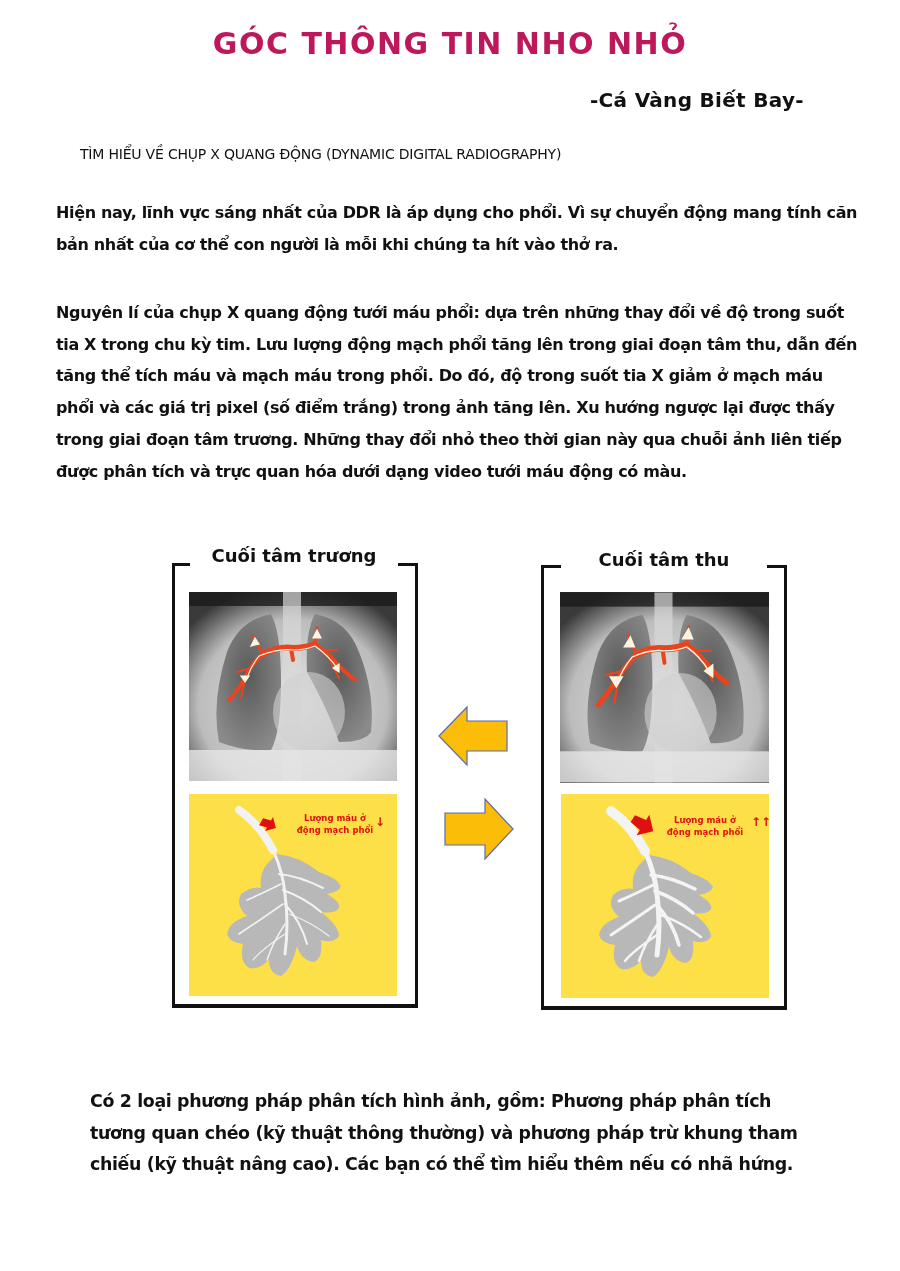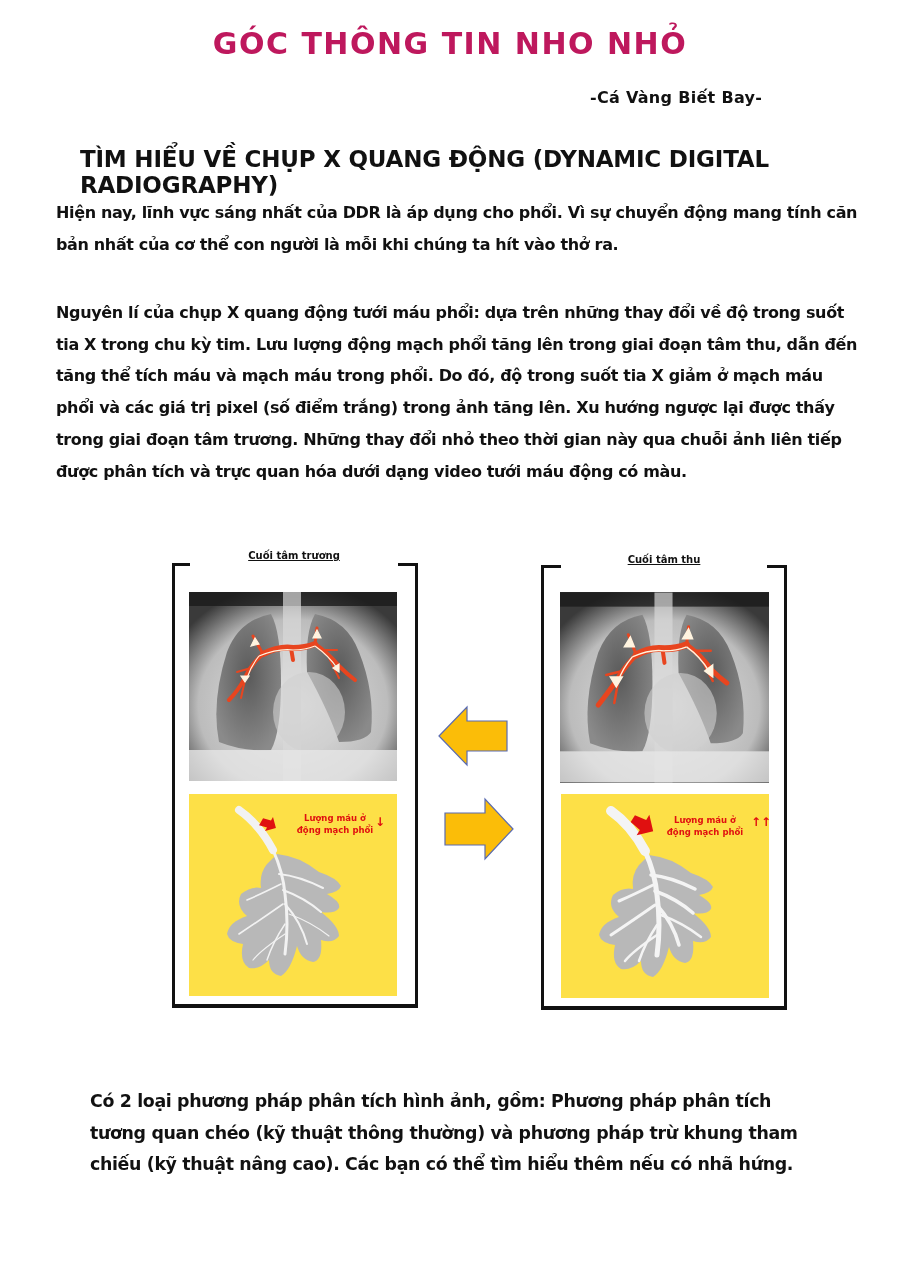--- a/index.html
+++ b/index.html
@@ -1,29 +1,29 @@
 <!DOCTYPE html>
 <html><head>
 <meta charset="utf-8">
 <style>
   html, body { margin:0; padding:0; background:#ffffff; }
   body { width:900px; height:1271px; position:relative; overflow:hidden;
          font-family:"DejaVu Sans", sans-serif; color:#111; }
   .abs { position:absolute; }
   .title { left:0; width:900px; top:26px; text-align:center; font-size:30px; font-weight:bold;
            letter-spacing:1.5px; color:#be185d; }
-  .author { left:590px; top:88px; font-size:16px; font-weight:bold; letter-spacing:0.3px; }
-  .subtitle { left:80px; top:146px; font-size:23px; font-weight:bold; letter-spacing:-0.2px; }
+  .author { left:590px; top:88px; font-size:20px; font-weight:bold; letter-spacing:0.3px; }
+  .subtitle { left:80px; top:146px; font-size:14px; font-weight:normal; letter-spacing:-0.2px; }
   .para { left:56px; width:806px; font-size:16px; font-weight:bold; line-height:31.7px; letter-spacing:-0.35px; }
   .p1 { top:197px; }
   .p2 { top:297px; }
   .p3 { left:90px; width:720px; top:1086px; line-height:31.5px; font-size:17.4px; }
 
   .frame { border:3px solid #111; border-bottom-width:4px; background:#fff; }
-  .panel-title { font-family:"DejaVu Sans", sans-serif; font-weight:bold; font-size:10px; text-align:center; background:#fff;text-decoration:underline; }
+  .panel-title { font-family:"DejaVu Sans", sans-serif; font-weight:bold; font-size:18px; text-align:center; background:#fff; }
   .xray { background:#222; overflow:hidden; }
   .dark { background:#fde047; overflow:hidden; }
   .legend { font-family:"DejaVu Sans", sans-serif; font-size:11px; font-weight:bold; line-height:19px; color:#111; }
   .legend .bullet { display:inline-block; width:28px; text-align:left; font-size:10px; }
   .red-label { color:#e01010; font-size:8.5px; font-weight:bold; text-align:center; line-height:12px; }
 </style>
 </head>
 <body>
 
 <div class="abs title">GÓC THÔNG TIN NHO NHỎ</div>

